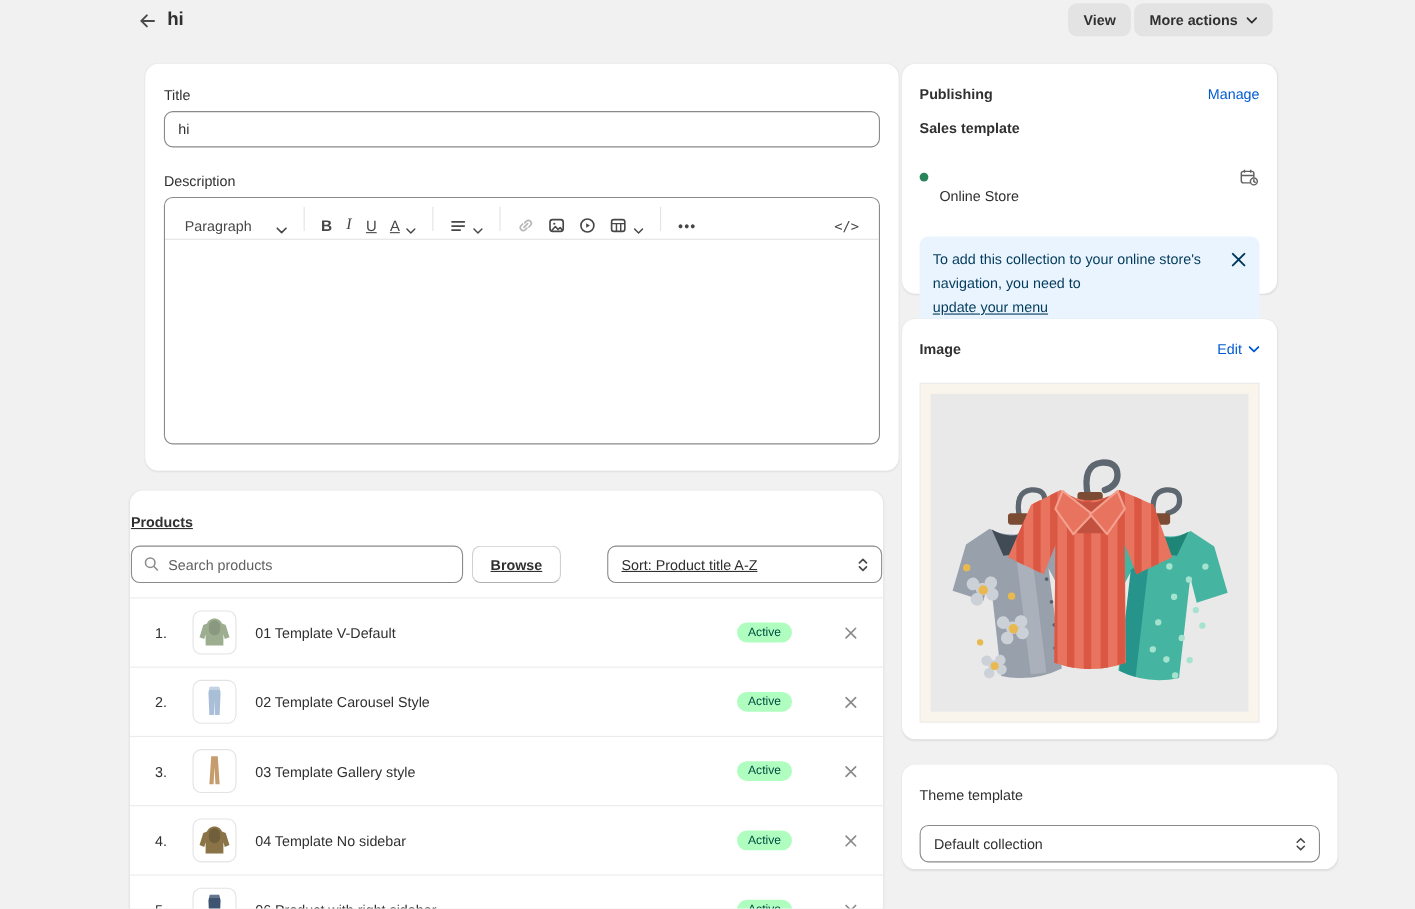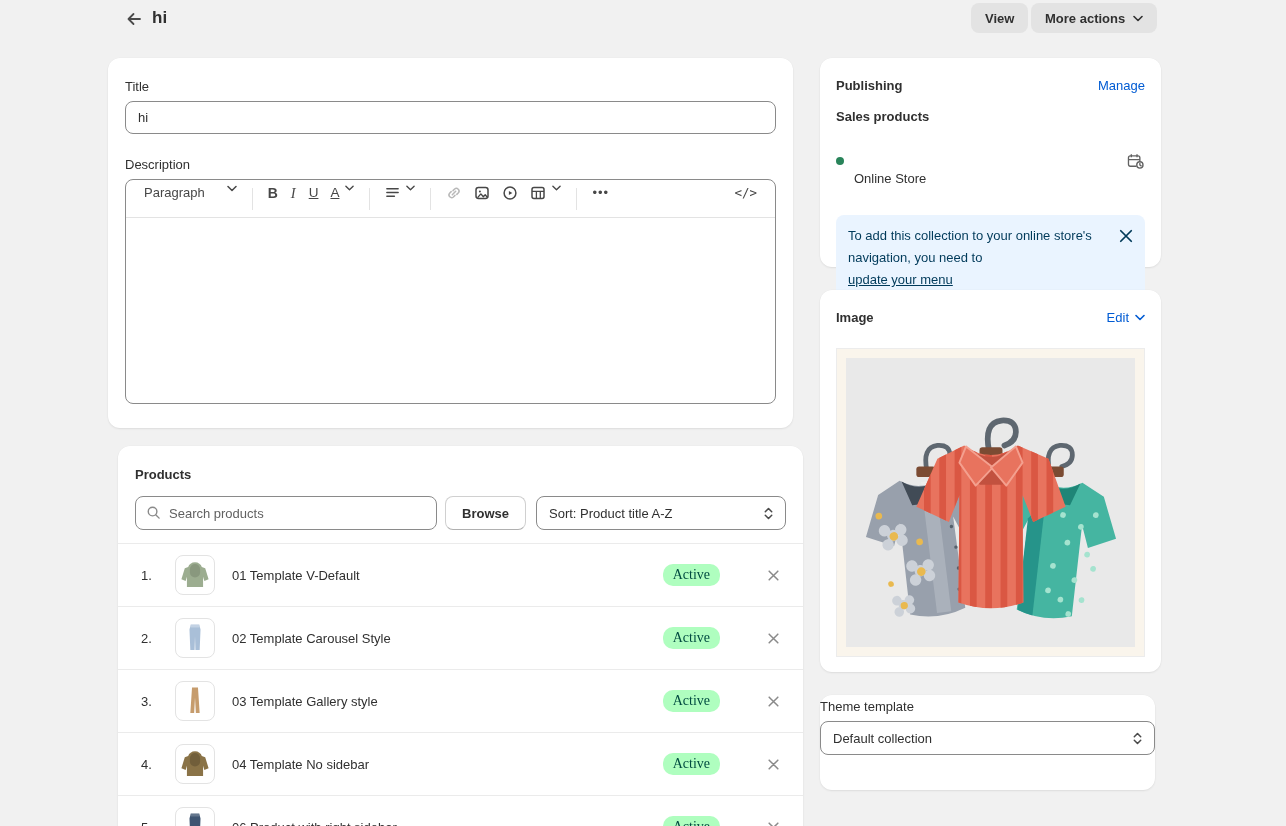--- a/index.html
+++ b/index.html
@@ -17,60 +17,60 @@
   .back-btn { position:absolute; left:122px; top:7px; width:24px; height:24px;
               display:flex; align-items:center; justify-content:center; cursor:pointer; border-radius:6px; }
   .page-title { position:absolute; left:152px; top:8px; font-size:17px; font-weight:700; }
   .top-btn { position:absolute; top:3px; height:30px; background:var(--button_gray,#e3e3e3);
              border-radius:8px; display:flex; align-items:center; gap:8px; padding:0 14px;
              font-weight:600; font-size:13px; cursor:pointer; }
   #btn-view { left:971px;justify-content:flex-end; }
   #btn-more { left:1031px; }
 
   
-  #card-detail { left:108px; top:58px; width:685px; height:370px; padding:16px 17px; }
+  #card-detail { left:132px; top:58px; width:685px; height:370px; padding:16px 17px; }
   .field-label { font-size:13px; padding:5px 0 7px; }
   .text-input { width:100%; height:33px; border:1px solid var(--input_border,#8a8a8a);
                 border-radius:8px; padding:0 12px; font:13px "Liberation Sans",sans-serif;
                 color:var(--text,#303030); background:#fff; outline:none; }
   .desc-label { margin-top:18px; }
   .editor { height:225px; border:1px solid var(--input_border,#8a8a8a); border-radius:8px; overflow:hidden; background:#fff; }
   .editor-toolbar { height:38px; border-bottom:1px solid var(--border_light,#e3e3e3);
                     display:flex; align-items:center; padding:0 12px; color:#474747; }
   .tb-sep { width:1px; height:22px; background:var(--border_light,#e3e3e3); margin:0 9px; flex:none; }
-  .tb-btn { display:flex; align-items:flex-start; gap:6px; padding:0 6px; height:28px; border-radius:6px; cursor:pointer; flex:none; }
+  .tb-btn { display:flex; align-items:flex-end; gap:6px; padding:0 6px; height:28px; border-radius:6px; cursor:pointer; flex:none; }
   .tb-b { font-weight:700; font-size:14px; }
   .tb-i { font-style:italic; font-family:"Liberation Serif",serif; font-size:14.5px; padding:0 7px; }
   .tb-u { text-decoration:underline; font-size:13.5px; }
   .tb-a { text-decoration:underline; font-size:13.5px; }
   .tb-more { letter-spacing:1px; font-size:13px; }
   .tb-code { margin-left:auto; font-family:"DejaVu Sans Mono",monospace; font-size:12.5px; }
   .tb-icon { display:flex; align-items:center; }
 
   #card-products { left:118px; top:446px; width:685px; height:500px; padding:16px 0 0; }
-  .pad { padding:0 17px; }
+  .pad { padding:0 1px;text-decoration:underline; }
   .section-h { font-size:13px; font-weight:700; padding-top:5px; }
   .controls { display:flex; align-items:center; gap:8px; margin-top:14px; }
   .search-box { position:relative; width:302px; }
   .search-box input { width:100%; height:34px; border:1px solid var(--input_border,#8a8a8a); border-radius:8px;
                       padding:0 10px 0 33px; font:13px "Liberation Sans",sans-serif; color:var(--text); outline:none; background:#fff; }
   .search-box input::placeholder { color:#616161; }
   .search-icon { position:absolute; left:11px; top:9px; }
   .btn-browse { height:34px; padding:0 16px; background:#fff; border:1px solid #d0d0d0; border-bottom-color:#b0b0b0;
                 border-radius:8px; font:600 13px "Liberation Sans",sans-serif; color:var(--text); cursor:pointer; }
   .sort-select { margin-left:auto; width:250px; height:34px; border:1px solid var(--input_border,#8a8a8a); border-radius:8px;
                  background:#fff; display:flex; align-items:center; justify-content:space-between; padding:0 11px 0 12px; cursor:pointer; }
   .rows { margin-top:13px; }
   .prow { display:flex; align-items:center; height:63px; border-top:1px solid var(--divider,#ebebeb); padding:0 22px 0 23px; }
   .idx { width:34px; font-size:13px; }
   .thumb { width:40px; height:40px; border:1px solid var(--border_light,#e3e3e3); border-radius:8px; background:#fff;
            display:flex; align-items:center; justify-content:center; margin-right:17px; flex:none; }
   .pname { flex:1; }
   .badge { background:var(--badge_bg,#affebf); color:var(--badge_text,#014b40); border-radius:10px;
-           padding:3px 10px; font-size:14px;font-family:Liberation Serif, serif; }
+           padding:3px 10px; font-size:11px; }
   .row-x { margin-left:47px; color:#8a8a8a; cursor:pointer; display:flex; width:14px; }
 
   
   #card-publishing { left:820px; top:58px; width:341px; height:209px; padding:16px; }
   .card-hrow { display:flex; justify-content:space-between; align-items:center; padding-top:4px; }
   .card-h { font-size:13px; font-weight:700; }
   .link { color:var(--link,#005bd3); cursor:pointer; text-decoration:none; display:flex; align-items:center; gap:6px; }
   .sub-h { font-weight:700; margin-top:16px; }
   .channel-row { display:flex; align-items:center; gap:10px; margin-top:12px; }
   .dot { width:8px; height:8px; border-radius:50%; background:var(--dot_green,#29845a); flex:none; }
@@ -81,22 +81,22 @@
   .banner-body { flex:1; line-height:22px; }
   .banner-link { text-decoration:underline; color:inherit; display:block; width:max-content; cursor:pointer; }
   .banner-x { flex:none; margin-top:4px; color:var(--banner_text,#003a5a); cursor:pointer; display:flex; height:14px; }
 
   #card-image { left:820px; top:290px; width:341px; height:382px; padding:16px; }
   .img-frame { margin-top:23px; height:309px; background:var(--frame_cream,#faf5ec); border:1px solid #ececec;
                display:flex; align-items:center; justify-content:center; }
   .img-inner { width:289px; height:289px; background:var(--frame_gray,#e9e9e9);
                display:flex; align-items:flex-end; justify-content:center; overflow:hidden; }
 
-  #card-theme { left:820px; top:695px; width:335px; height:95px; padding:0; }
-  .select { margin-top:7px; height:34px; border:1px solid var(--input_border,#8a8a8a); border-radius:8px; background:#fff;
+  #card-theme { left:820px; top:695px; width:396px; height:95px; padding:16px; }
+  .select { margin-top:20px; height:34px; border:1px solid var(--input_border,#8a8a8a); border-radius:8px; background:#fff;
             display:flex; align-items:center; justify-content:space-between; padding:0 11px 0 12px; cursor:pointer; }
 </style>
 </head>
 <body>
 
 <div>
   <div class="back-btn">
     <span style="display:flex">
       <svg width="18" height="18" viewBox="0 0 18 18">
           <path d="M15 9H3.5M8.5 4L3.5 9l5 5" stroke="#4a4a4a" stroke-width="1.8" fill="none" stroke-linecap="round" stroke-linejoin="round"></path>
@@ -323,21 +323,21 @@
     </div>
 
   </div>
 </div>
 
 <div class="card" id="card-publishing">
   <div class="card-hrow">
     <span class="card-h">Publishing</span>
     <a class="link">Manage</a>
   </div>
-  <div class="sub-h">Sales products</div>
+  <div class="sub-h">Sales template</div>
   <div class="channel-row">
     <span class="dot"></span>
     <span class="channel-name">Online Store</span>
     <span class="schedule">
       <svg width="19" height="19" viewBox="0 0 20 20" fill="none" stroke="#616161" stroke-width="1.4">
           <rect x="2.6" y="4" width="12" height="11" rx="2"></rect>
           <path d="M5.6 2.4v3M11.6 2.4v3M2.6 8h12"></path>
           <circle cx="14.6" cy="13.6" r="3.9" fill="#fff" stroke="none"></circle>
           <circle cx="14.6" cy="13.6" r="3.3"></circle>
           <path d="M14.6 11.9v1.8l1.3.9" stroke-linecap="round"></path>

